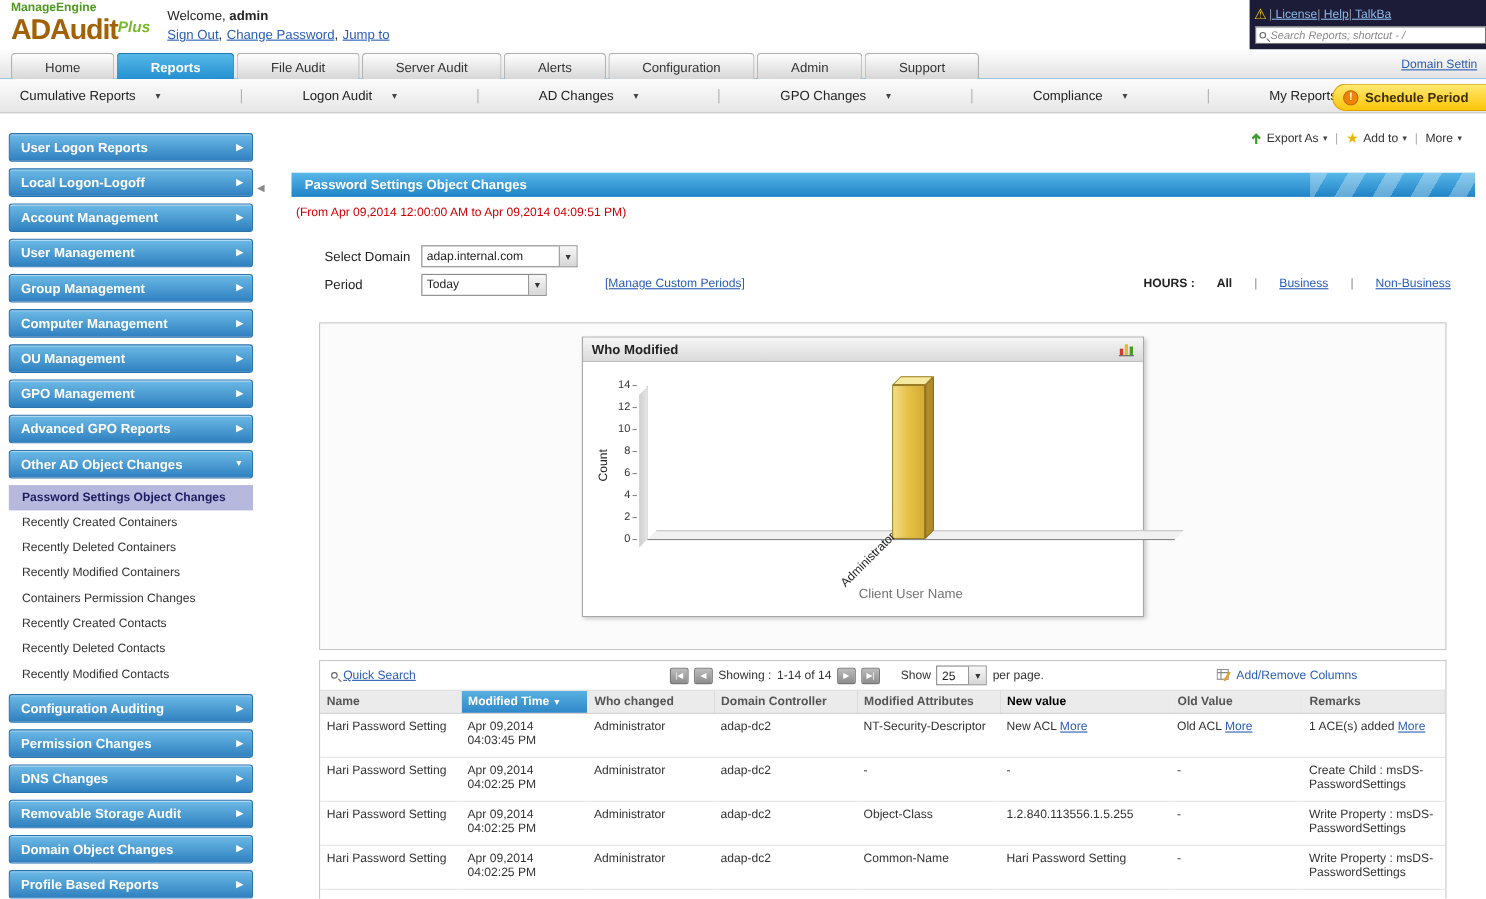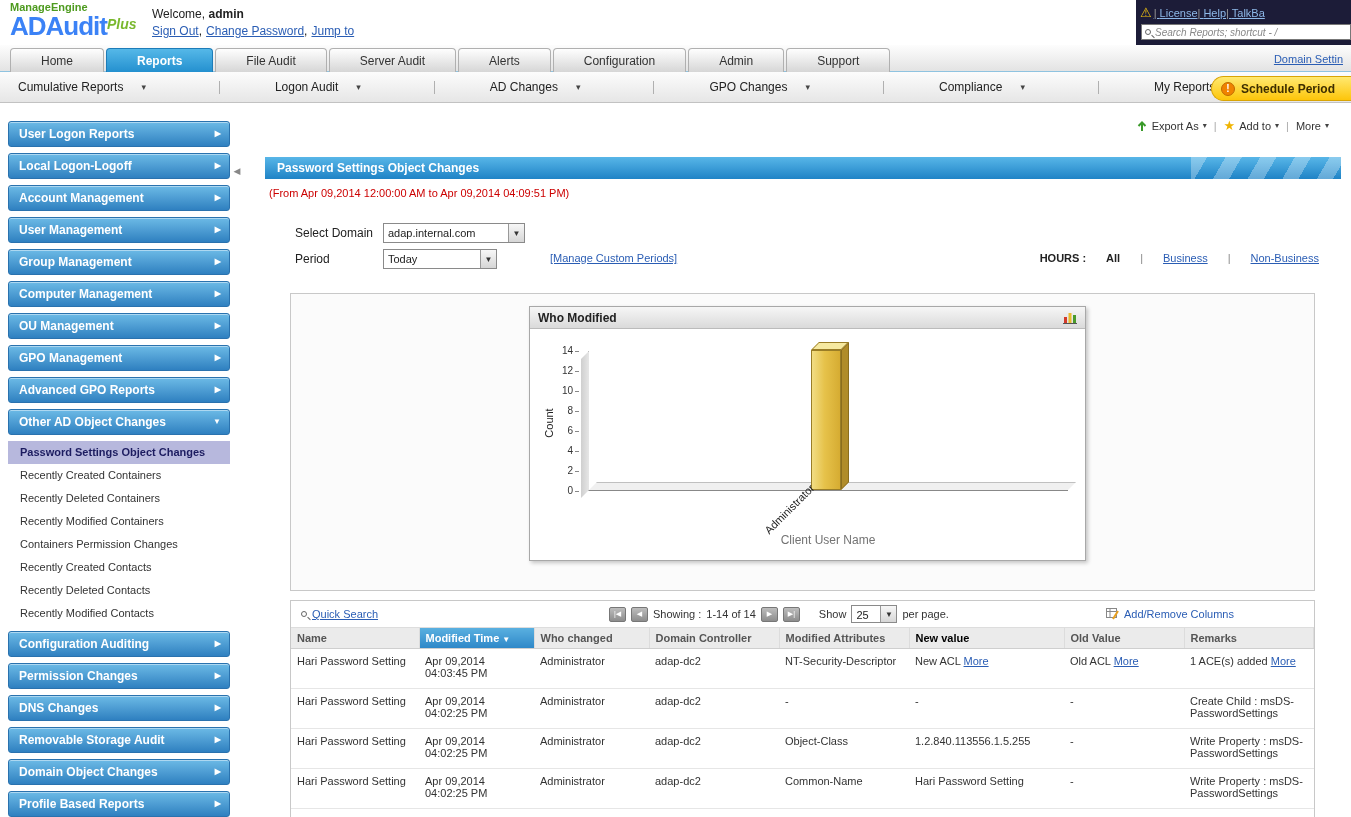--- a/index.html
+++ b/index.html
@@ -4,21 +4,21 @@
 <style>
   * { margin:0; padding:0; box-sizing:border-box; }
   body { font-family:"Liberation Sans", sans-serif; background:#fff; }
   .screen { position:relative; width:1351px; height:817px; background:#fff; overflow:hidden; }
   a { text-decoration:underline; color:#2a5db4; cursor:pointer; }
 
   
   .topbar { position:absolute; top:0; left:0; right:0; height:45px; background:#fff; }
   .logo { position:absolute; left:10px; top:2px; line-height:1; }
   .logo-brand { color:#4e9b1f; font-size:11px; font-weight:bold; display:block; }
-  .logo-product { font-size:26px; font-weight:bold; color:#3b82f6; letter-spacing:-1px; }
+  .logo-product { font-size:26px; font-weight:bold; color:#a16207; letter-spacing:-1px; }
   .logo-plus { color:#7ab82e; font-style:italic; font-size:14px; font-weight:bold; vertical-align:super; }
   .welcome { position:absolute; left:152px; top:7px; font-size:12px; color:#222; }
   .welcome b { font-weight:bold; }
   .acct-links { position:absolute; left:152px; top:24px; font-size:12px; display:flex; }
   .acct-links .lnk:not(:last-child)::after { content:", "; color:#222; text-decoration:none; display:inline-block; margin-right:4px; }
   .top-dark { position:absolute; right:0; top:0; width:215px; height:45px; background:#1c1c38; }
   .util { position:absolute; top:5px; left:4px; right:2px; font-size:11px; color:#ccc; white-space:nowrap; display:flex; align-items:center; overflow:hidden; }
   .warning-ic { color:#f2c410; font-size:13px; margin-right:2px; }
   .util .ulnk { color:#8db8e8; }
   .util .ulnk::before { content:"| "; color:#999; text-decoration:none; }
@@ -72,21 +72,21 @@
   .fselect .ddbox { width:16px; background:linear-gradient(#f7f7f7,#d6d6d6); border-left:1px solid #999; font-size:8px; color:#333; display:flex; align-items:center; justify-content:center; }
   .select-domain { position:absolute; left:118px; top:5px; width:142px; }
   .select-period { position:absolute; left:118px; top:31px; width:114px; }
   .manage-link { position:absolute; left:285px; top:34px; font-size:11px; }
   .hours { position:absolute; right:22px; top:34px; font-size:11px; color:#222; display:flex; gap:20px; align-items:center; }
   .hours .hb { font-weight:bold; }
   .hours .hsep { color:#888; }
 
   
   .chart-outer { position:absolute; top:181px; left:25px; width:1025px; height:298px; border:1px solid #c8c8c8; background:#fbfbfb; }
-  .chart-panel { position:absolute; left:238px; top:12px; width:557px; height:255px; background:#fff; border:1px solid #a8a8a8; box-shadow:2px 2px 4px rgba(0,0,0,.22); }
+  .chart-panel { position:absolute; left:238px; top:12px; width:511px; height:255px; background:#fff; border:1px solid #a8a8a8; box-shadow:2px 2px 4px rgba(0,0,0,.22); }
   .chart-header { height:22px; background:linear-gradient(#f6f6f6,#dadada); border-bottom:1px solid #bbb; display:flex; align-items:center; justify-content:space-between; padding:0 8px; font-size:12px; font-weight:bold; color:#222; }
   .chart-area { position:relative; height:231px; }
   .count-label { position:absolute; left:4px; top:88px; transform:rotate(-90deg); font-size:11px; color:#222; }
   .plot { position:absolute; left:58px; top:22px; width:480px; height:140px; border-left:1px solid #999; border-bottom:1px solid #888; }
   .wall { position:absolute; left:-8px; top:0; width:8px; height:100%; background:linear-gradient(to right,#cfcfcf,#e6e6e6); transform:skewY(-45deg); transform-origin:100% 0; }
   .floor { position:absolute; left:0; right:0; bottom:0; height:8px; background:#f0f0f0; border-top:1px solid #c0c0c0; transform:skewX(-45deg); transform-origin:0 100%; }
   .yticks { position:absolute; left:-36px; top:-5px; height:150px; width:26px; display:flex; flex-direction:column; justify-content:space-between; align-items:flex-end; font-size:10px; color:#333; }
   .ytick { line-height:10px; }
   .ytick::after { content:""; display:inline-block; width:4px; height:1px; background:#888; margin-left:2px; vertical-align:middle; }
   .bar3d { position:absolute; left:222px; bottom:0; width:30px; }

